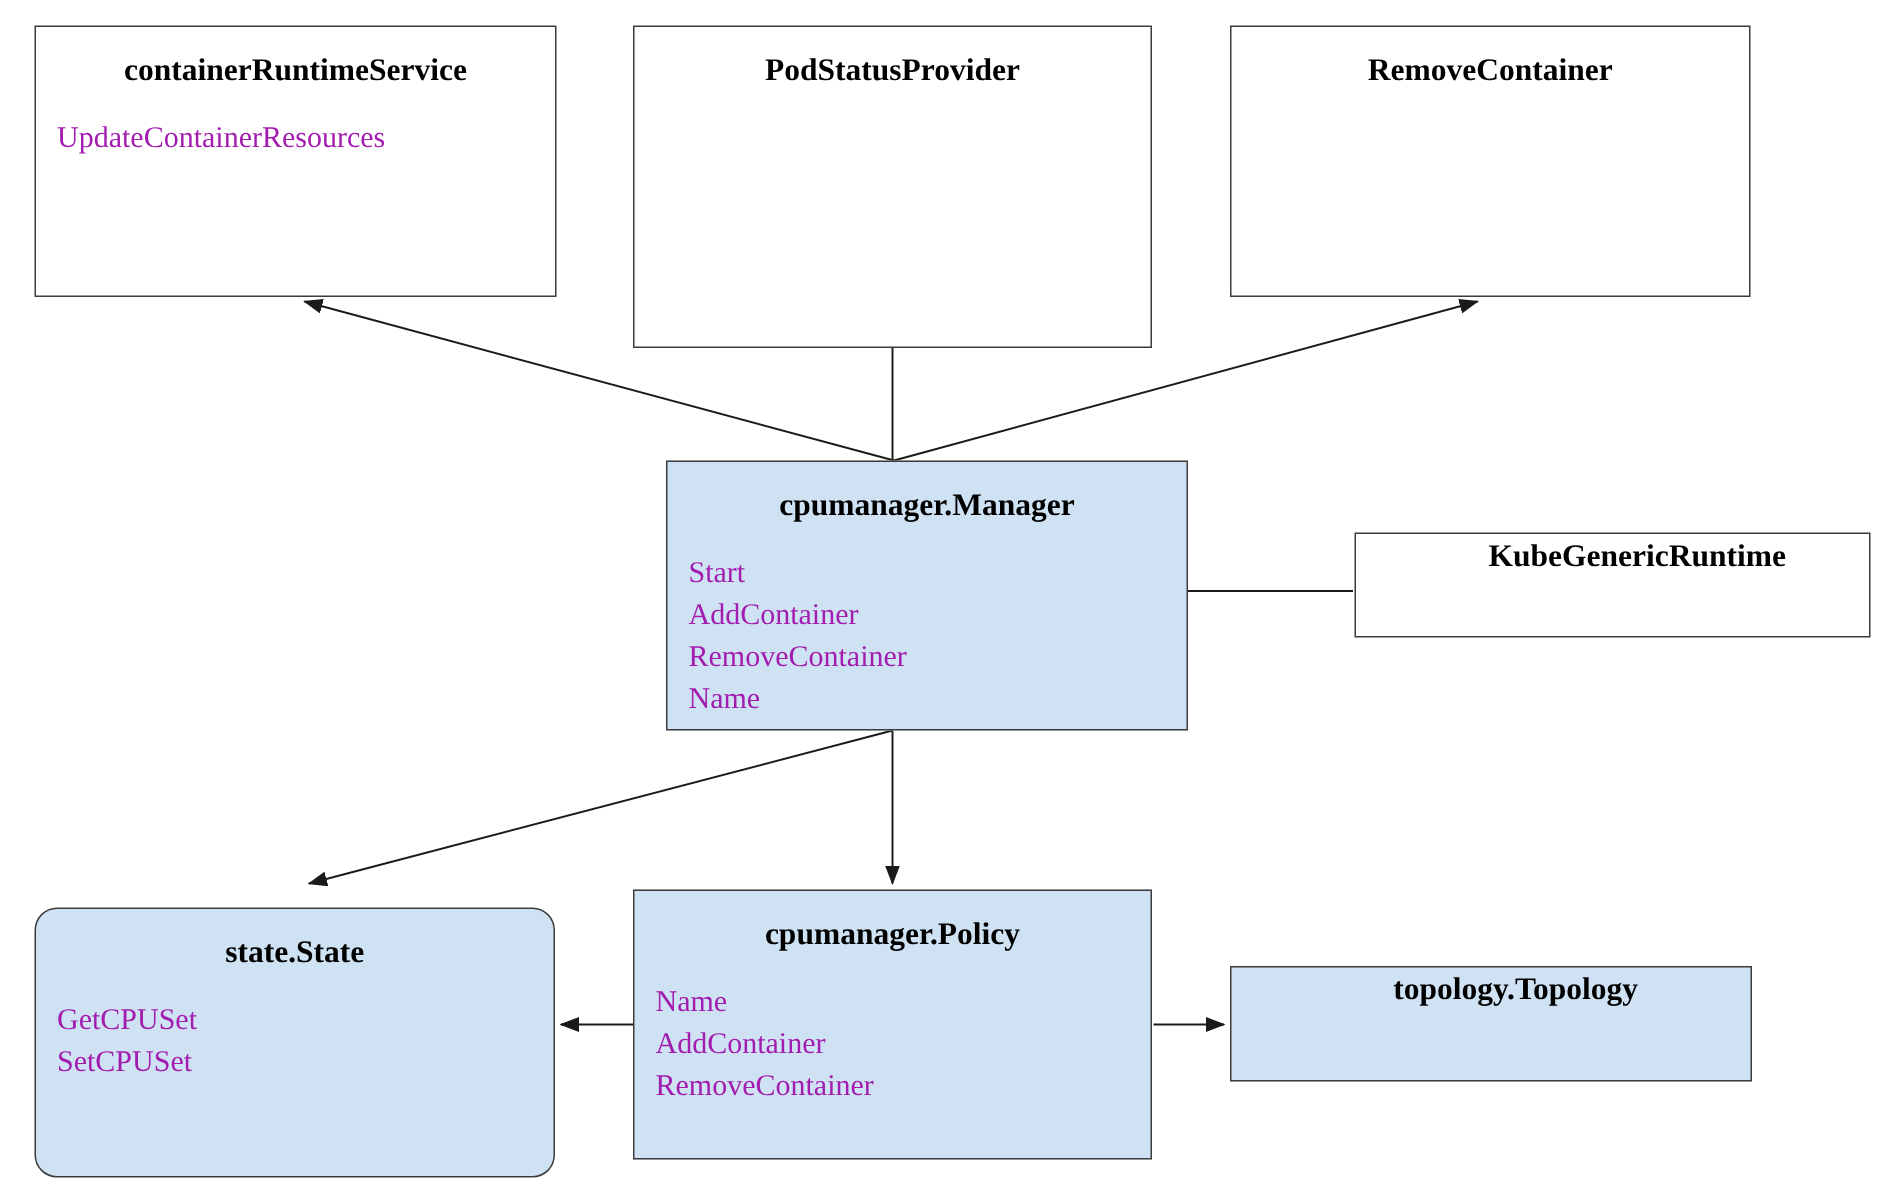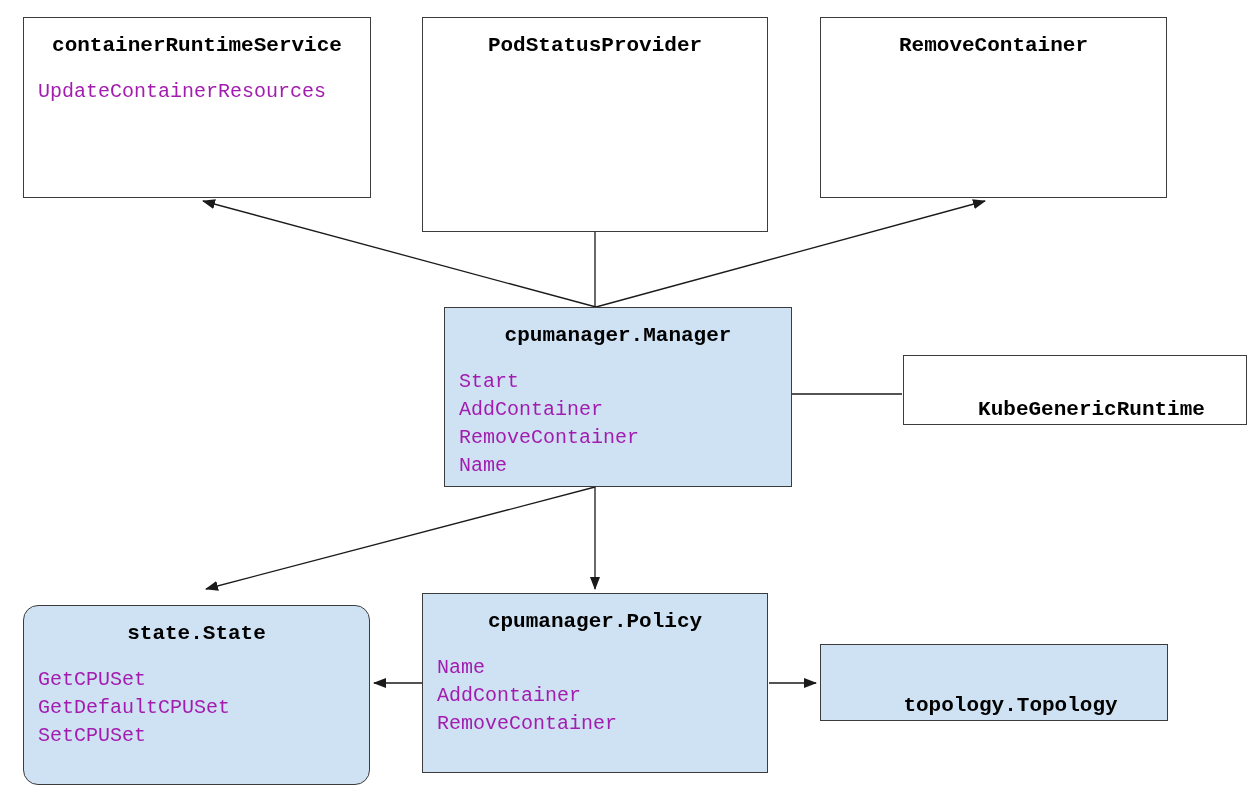--- a/index.html
+++ b/index.html
@@ -5,28 +5,29 @@
   html,body { margin:0; padding:0; background:#ffffff; }
   .canvas {
     position:relative; width:1258px; height:788px; background:#ffffff;
     font-family:"Liberation Mono","DejaVu Sans Mono",monospace; overflow:hidden;
   }
   .arrows { position:absolute; left:0; top:0; z-index:1; }
   .arrows line { stroke:#1a1a1a; stroke-width:1.3px; }
   .box {
     position:absolute; box-sizing:border-box; z-index:2;
     border:1.5px solid #3c3c3c;
+    font-family:Liberation Serif, serif;
   }
   .box--plain     { background:#ffffff; }
   .box--highlight { background:#cfe2f3; }
   .box-title {
     font-weight:bold; font-size:21px; line-height:28px; color:#000000;
     text-align:center; margin-top:14px; white-space:pre;
   }
-  .box--center { display:flex; align-items:flex-end; justify-content:center;padding-left:33px; }
+  .box--center { display:flex; align-items:flex-start; justify-content:center;padding-left:33px; }
   .box--center .box-title { margin-top:0; }
   .box-methods { margin:18px 0 0 14px; }
   .method-line {
     font-size:20px; line-height:28px; color:#a21caf; white-space:pre;
   }
 </style>
 </head>
 <body>
 
 <div class="canvas">
@@ -73,21 +74,20 @@
   </div>
 
   <div class="box box--plain box--center" style="left:903px; top:355px; width:344px; height:70px;">
     <div class="box-title">KubeGenericRuntime</div>
   </div>
 
   <div class="box box--highlight" style="left:23px; top:605px; width:347px; height:180px;border-radius:15px;">
     <div class="box-title">state.State</div>
     <div class="box-methods">
       <div class="method-line">GetCPUSet</div>
-      <div class="method-line">GetDefaultCPUSet</div>
       <div class="method-line">SetCPUSet</div>
     </div>
   </div>
 
   <div class="box box--highlight" style="left:422px; top:593px; width:346px; height:180px;">
     <div class="box-title">cpumanager.Policy</div>
     <div class="box-methods">
       <div class="method-line">Name</div>
       <div class="method-line">AddContainer</div>
       <div class="method-line">RemoveContainer</div>

